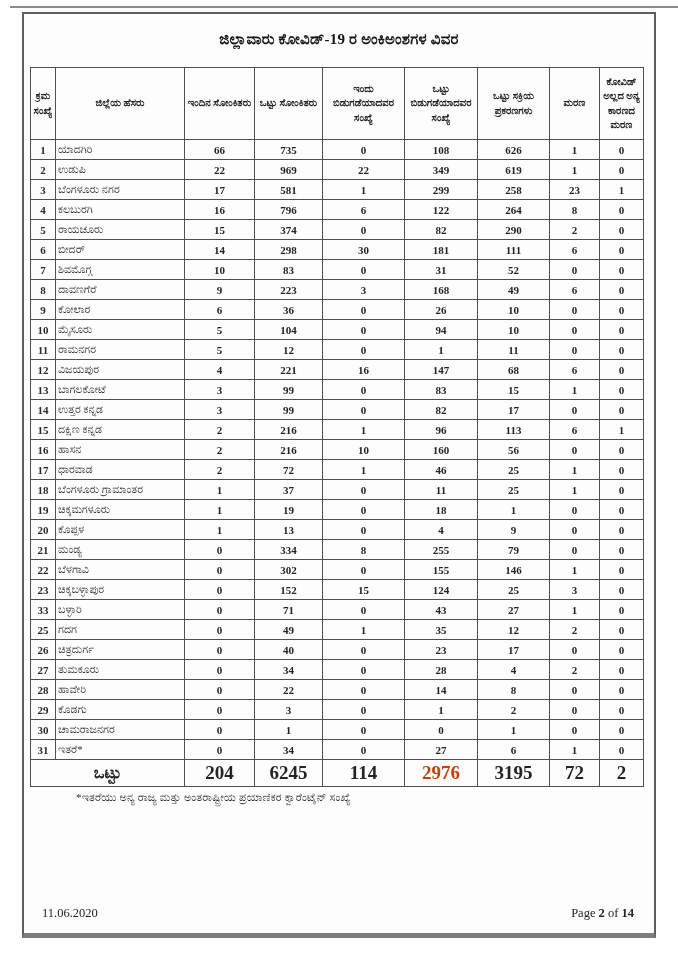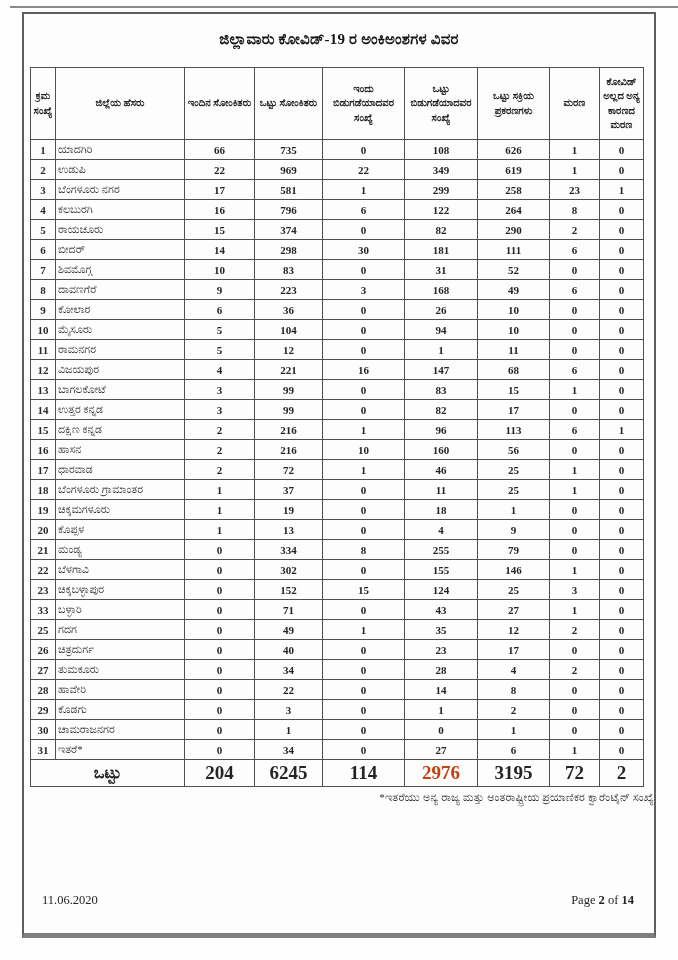--- a/index.html
+++ b/index.html
@@ -71,25 +71,24 @@
   td.serial { text-align: center; font-weight: 700; color: #2a2a2a; }
   td.district { text-align: left; padding-left: 6px; font-size: 10.5px; color: #333; }
   td.num { text-align: center; font-weight: 700; color: #242424; }
   tr.total-row td { height: 27px; font-weight: 700; font-size: 19px; }
   tr.total-row td.total-label { text-align: center; font-size: 16px; }
   .footnote {
     margin: 4px 0 0 52px;
     font-size: 11px;
     color: #2c2c2c;
     letter-spacing: 0.2px;
-    text-align: right;
   }
   .page-footer {
     position: absolute;
-    left: 18px; right: 20px; bottom: 25px;
+    left: 18px; right: 20px; bottom: 12px;
     display: flex;
     justify-content: space-between;
     align-items: flex-end;
     font-size: 12.5px;
     color: #242424;
   }
   .page-indicator .bold { font-weight: 700; }
 </style>
 </head>
 <body>

